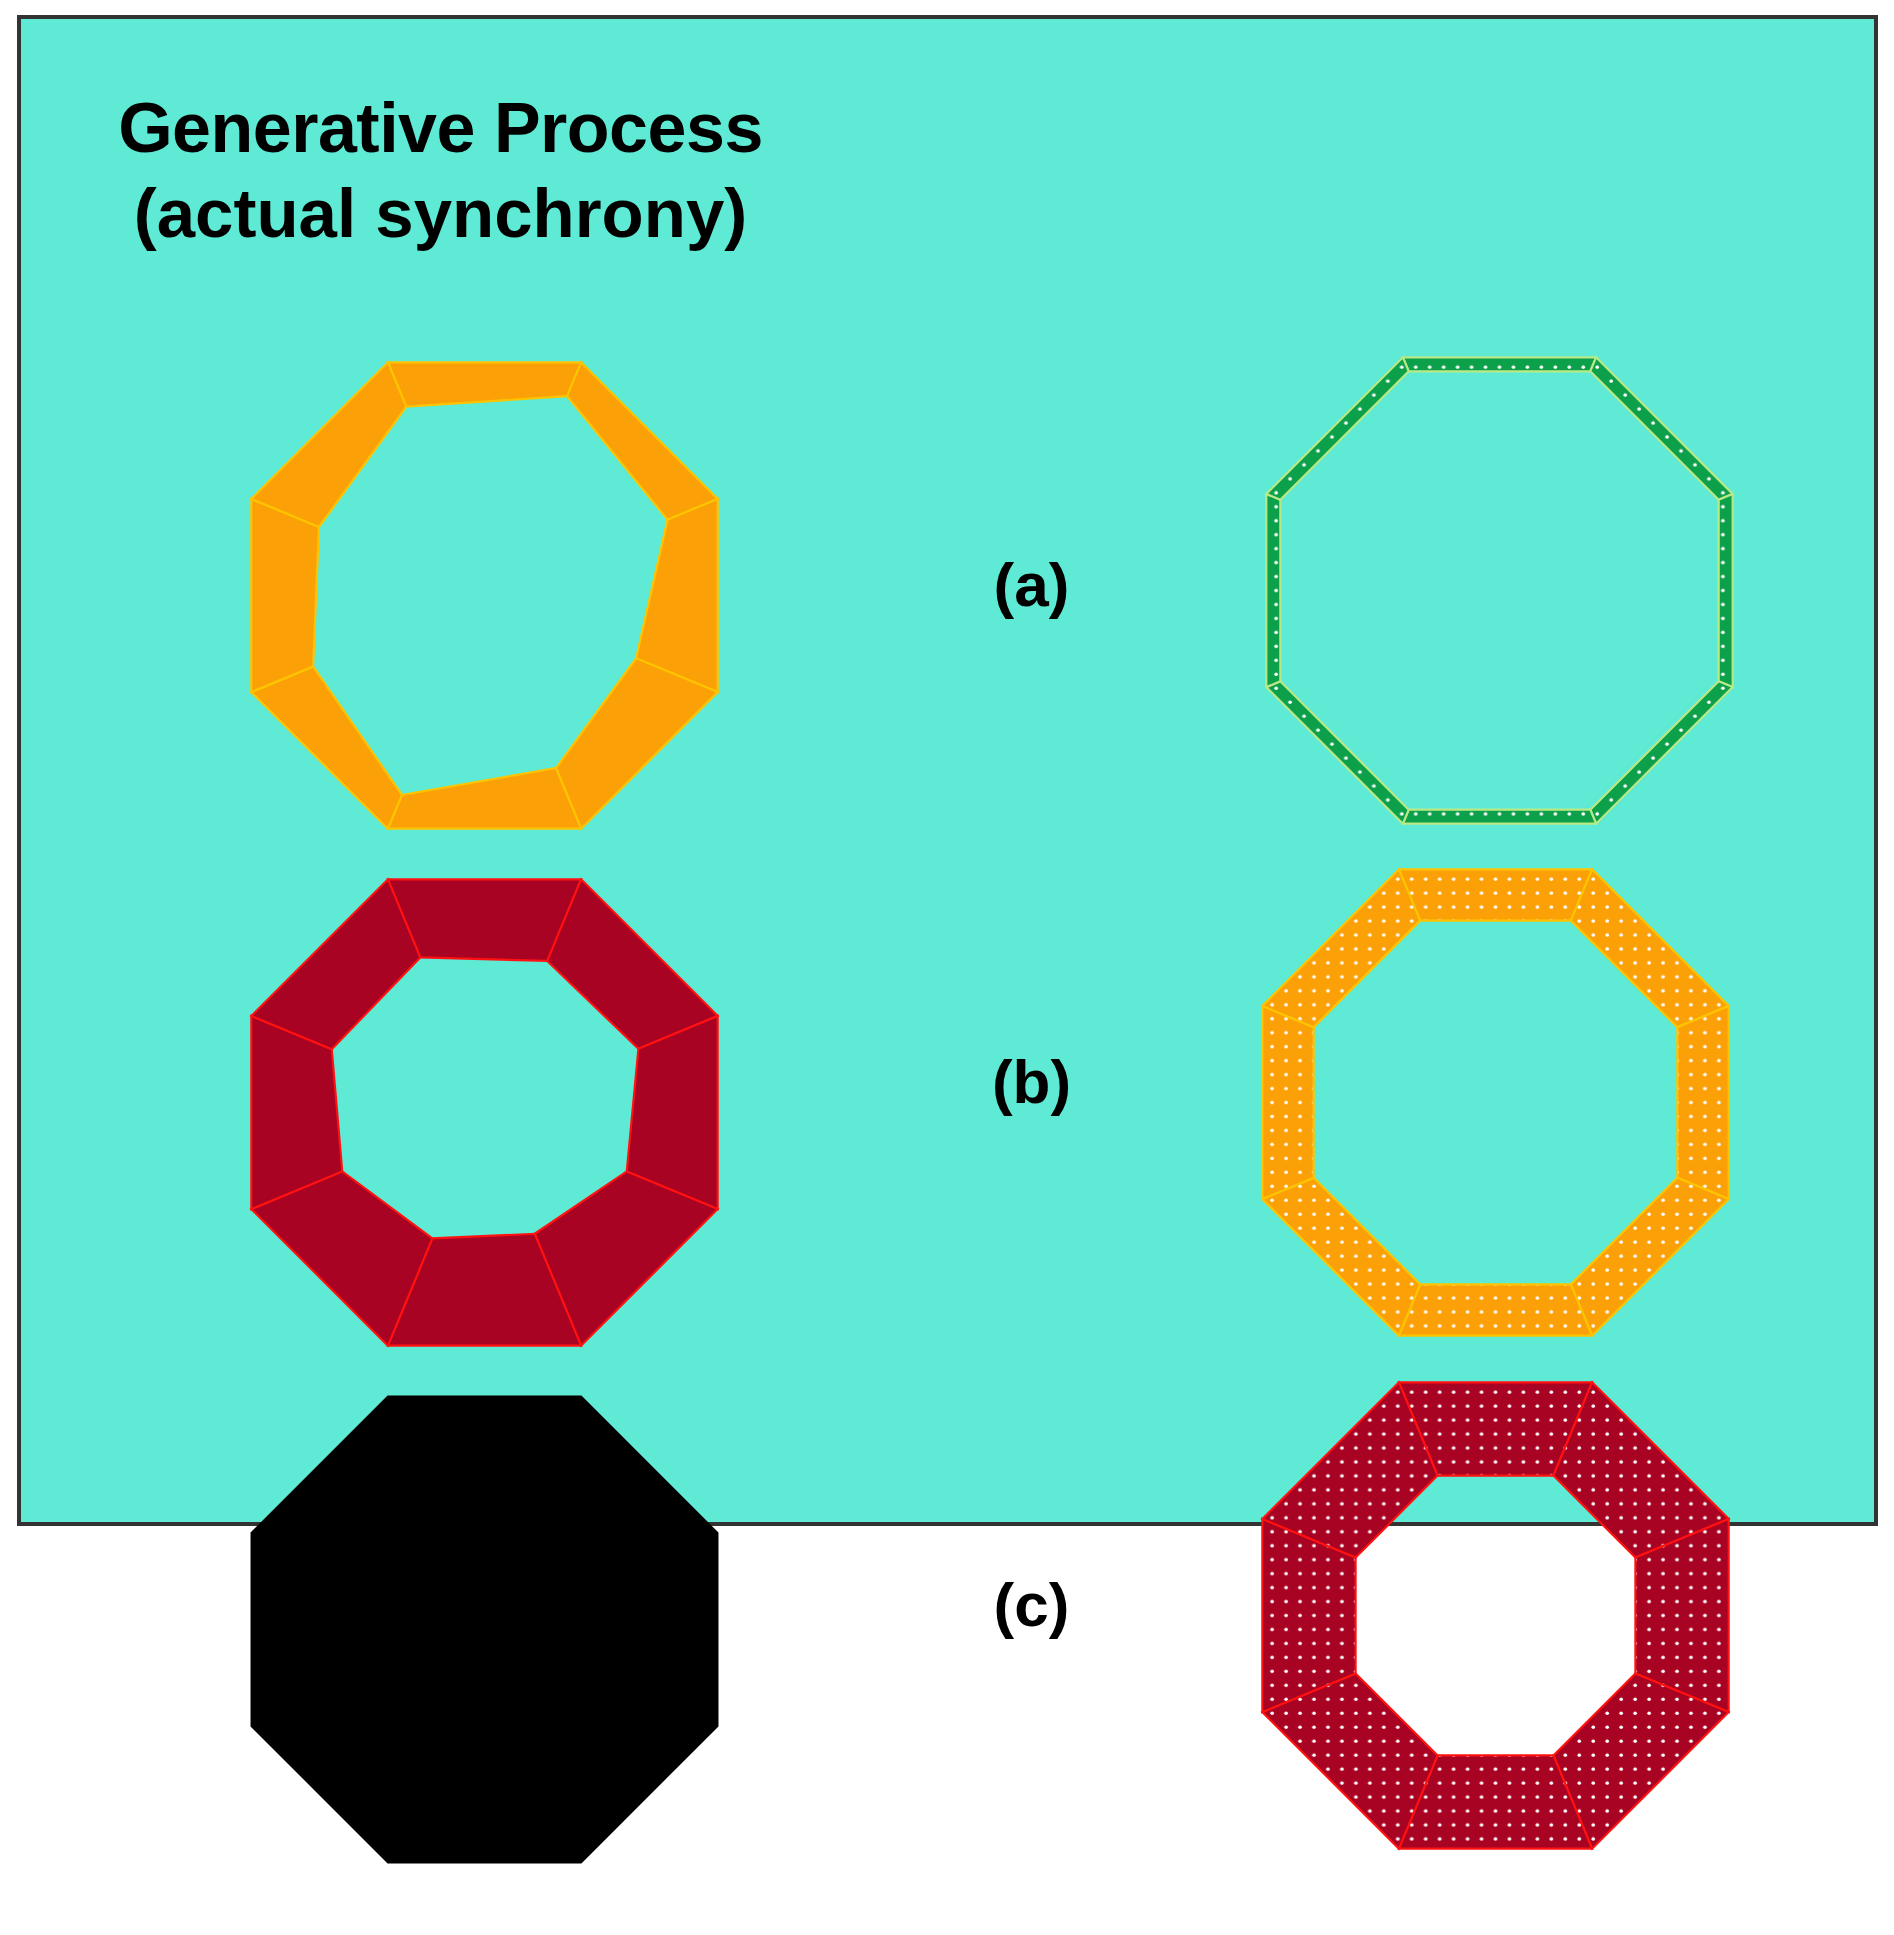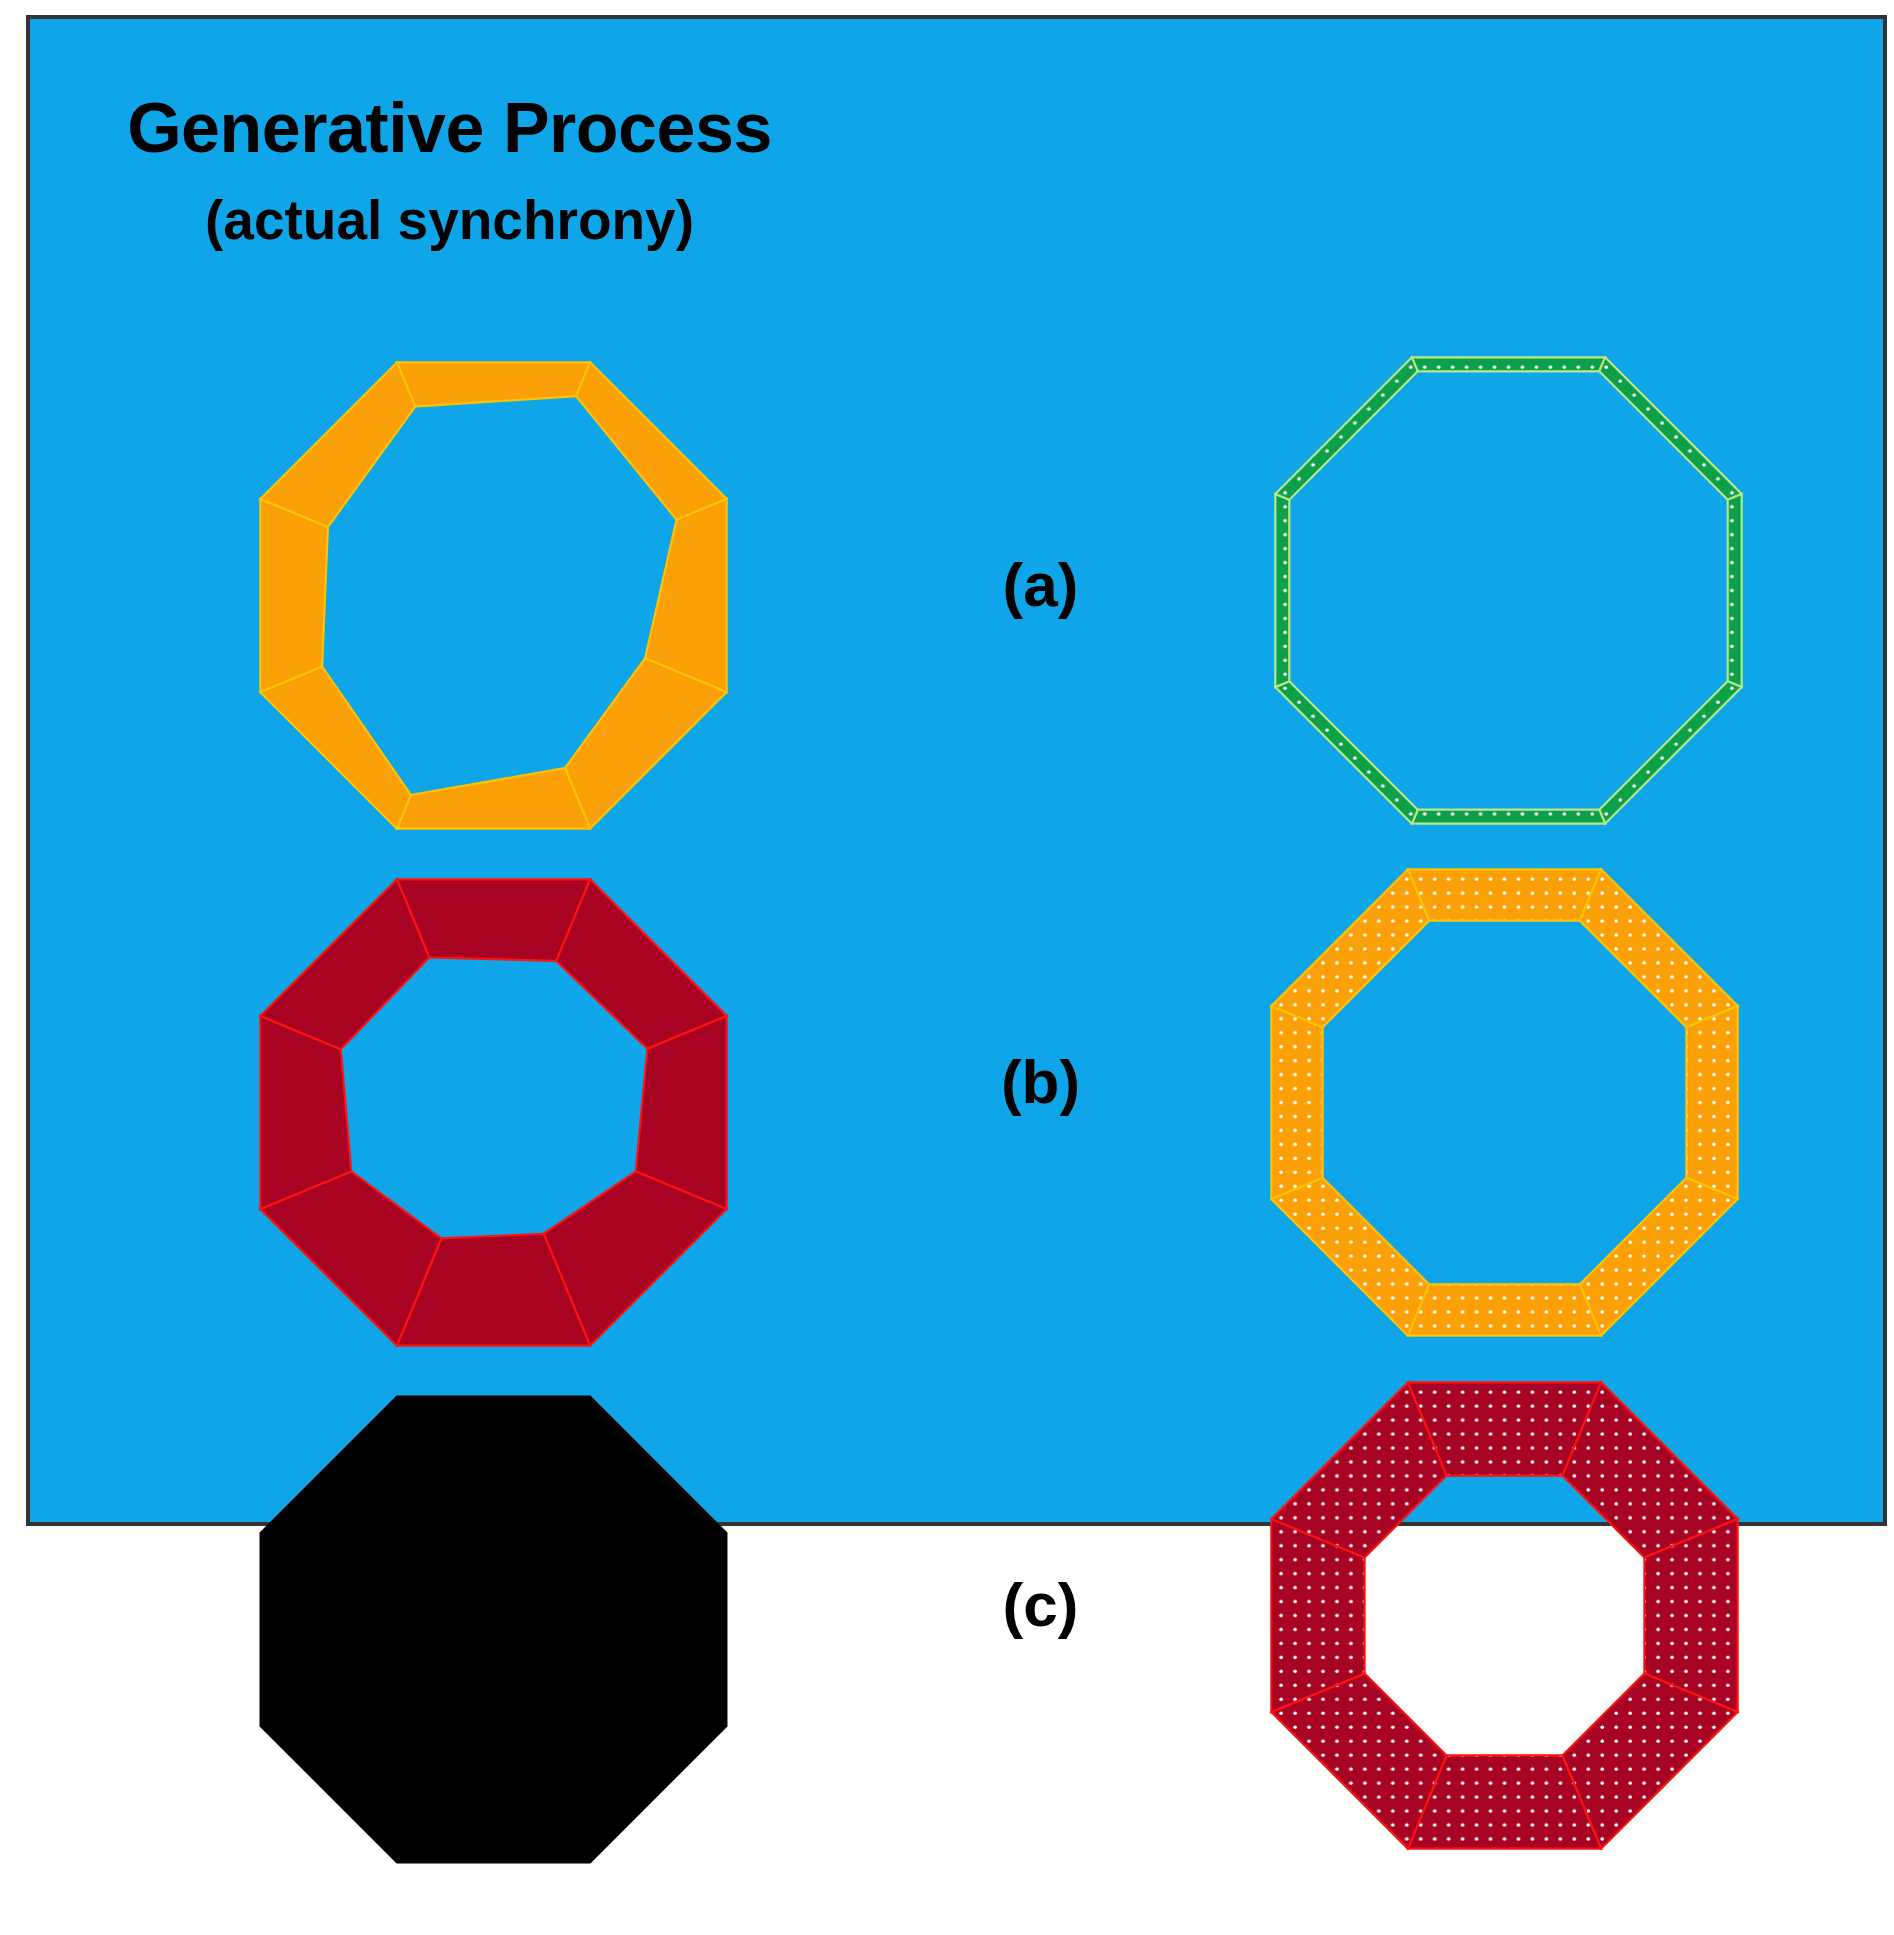--- a/index.html
+++ b/index.html
@@ -3,43 +3,43 @@
 <meta charset="utf-8">
 <style>
   html,body{margin:0;padding:0;background:#ffffff;}
   body{
     width:1895px;height:1936px;
     font-family:"Liberation Sans", sans-serif;
     -webkit-font-smoothing:antialiased;
   }
   #figure-frame{
     position:absolute;
-    left:26px;top:14.6px;
+    left:17px;top:14.6px;
     width:1861px;height:1511px;
     border:4.4px solid #333333;
-    background:#0ea5e9;
+    background:#5eead4;
     box-sizing:border-box;
   }
   .col-head{
     position:absolute;
     text-align:center;
     color:#000000;
   }
   .col-head .h-main{
     font-size:70px;
     font-weight:bold;
     line-height:1.05;
     letter-spacing:-0.5px;
     white-space:nowrap;
   }
   .col-head .h-sub{
-    font-size:55px;
+    font-size:69px;
     font-weight:bold;
     line-height:1.15;
-    margin-top:24px;
+    margin-top:9px;
     white-space:nowrap;
   }
   #head-left{left:73px;top:73px;width:693px;}
   #head-right{left:1093px;top:73px;width:693px;}
 
   .row-label{
     position:absolute;
     font-size:62px;
     font-weight:bold;
     color:#000000;

